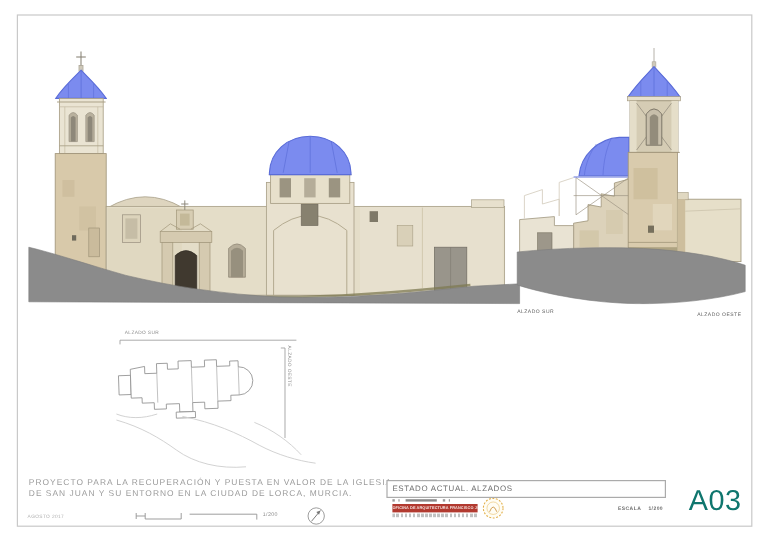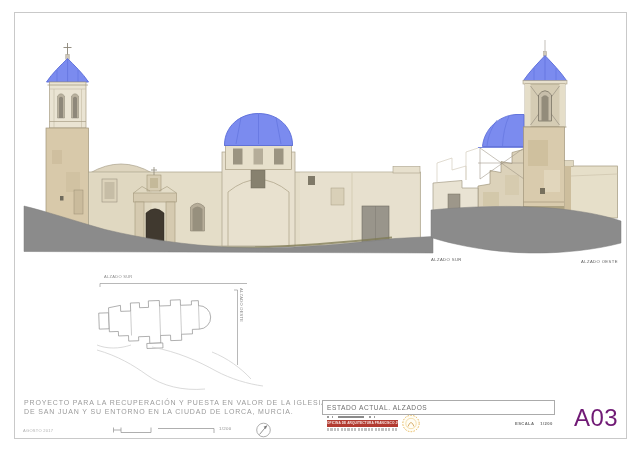--- a/index.html
+++ b/index.html
@@ -31,21 +31,21 @@
     white-space:nowrap;overflow:hidden;font-weight:bold;
   }
   .stamp-fine{
     margin-top:1px;height:2.6px;
     background:repeating-linear-gradient(90deg,#adadad 0 2.2px,#ffffff 2.2px 3.4px);
     opacity:0.75;
   }
   .escala{position:absolute;left:515px;top:420.5px;display:flex;gap:6px;
     color:#6f6f6f;font-size:4.2px;font-weight:bold;letter-spacing:0.35px;white-space:nowrap;}
   .sheet-code{position:absolute;left:570px;top:405px;width:52px;text-align:center;
-    color:#701a75;font-size:24px;letter-spacing:0.5px;line-height:25px;}
+    color:#0f766e;font-size:24px;letter-spacing:0.5px;line-height:25px;}
 </style>
 </head>
 <body>
 
 <div class="sheet">
   <div class="border-rect"></div>
 
   <svg class="abs" style="left:0;top:0;" width="640" height="452" viewBox="0 0 640 452">
 
     <g>

